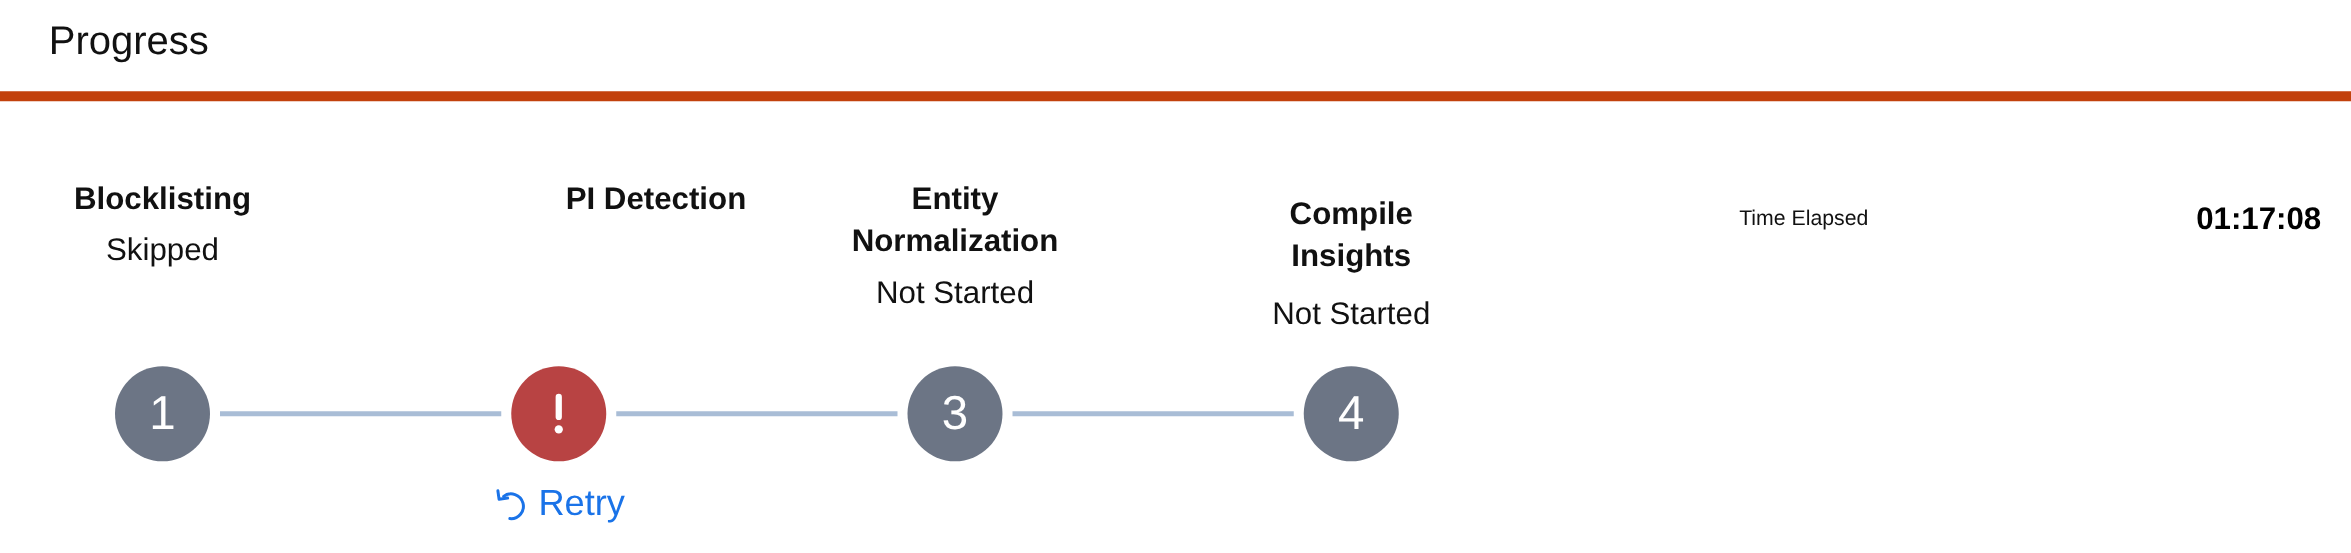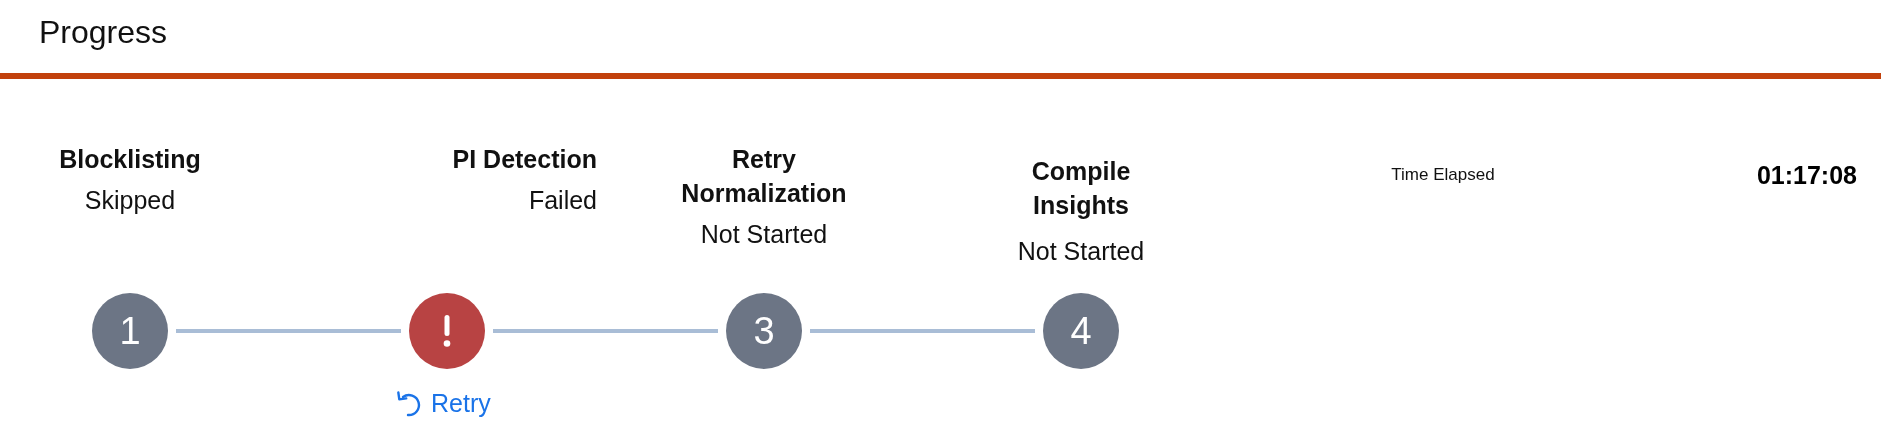--- a/index.html
+++ b/index.html
@@ -1,55 +1,54 @@
 <!DOCTYPE html>
 <html><head>
 <meta charset="utf-8">
 <style>
   html, body { margin: 0; padding: 0; background: #ffffff; }
   body { width: 1881px; height: 442px; position: relative; overflow: hidden;
          font-family: "Liberation Sans", "DejaVu Sans", sans-serif; color: #111111; }
   .header { position: absolute; left: 0; top: 0; width: 1881px; height: 73px;
-            border-bottom: 6px solid #c2410c; }
+            border-bottom: 8px solid #c2410c; }
   .header-title { position: absolute; left: 39px; top: 12px; font-size: 32px; line-height: 40px; color: #111; }
   .step { position: absolute; top: 142px; width: 300px; text-align: center; }
   .step-title { font-weight: bold; font-size: 25px; line-height: 34px; color: #111; }
   .step-status { font-size: 25px; line-height: 34px; color: #111; margin-top: 7px; }
   .circle { position: absolute; width: 76px; height: 76px; border-radius: 50%;
             top: 293px; display: flex; align-items: center; justify-content: center;
             color: #ffffff; font-size: 38px; }
   .circle.pending { background: #6c7585; }
   .circle.failed { background: #b84343; }
   .connector { position: absolute; top: 329px; height: 4px; background: #a9bdd6; }
   .retry { position: absolute; top: 386px; left: 395px; width: 105px; height: 34px;
-           display: flex; align-items: center; gap: 6px; color: #1a73e8; font-size: 25px;
+           display: flex; align-items: center; gap: 6px; color: #1a73e8; font-size: 29px;
            cursor: pointer; }
   .retry svg { width: 30px; height: 30px; }
   .time-label { position: absolute; top: 158px; left: 1300px; width: 286px; text-align: center;
                 font-size: 17px; line-height: 34px; color: #111; }
   .time-value { position: absolute; top: 158px; right: 24px; font-size: 25px; line-height: 34px;
                 font-weight: bold; color: #000000; }
 </style>
 </head>
 <body>
 
 <div class="header">
   <div class="header-title">Progress</div>
 </div>
 
 <div class="step" style="left:-20px;">
   <div class="step-title">Blocklisting</div>
   <div class="step-status">Skipped</div>
 </div>
 <div class="step" style="left:297px;text-align:right;">
   <div class="step-title">PI Detection</div>
-  <div class="step-status">Failed</div>
 </div>
 <div class="step" style="left:614px; width:300px;">
-  <div class="step-title" style="width:200px;margin:0 auto;">Retry Normalization</div>
+  <div class="step-title" style="width:200px;margin:0 auto;">Entity Normalization</div>
   <div class="step-status">Not Started</div>
 </div>
 <div class="step" style="left:931px;">
   <div class="step-title" style="width:120px;margin:12px auto;">Compile Insights</div>
   <div class="step-status">Not Started</div>
 </div>
 
 <div class="connector" style="left:176px; width:225px;"></div>
 <div class="connector" style="left:493px; width:225px;"></div>
 <div class="connector" style="left:810px; width:225px;"></div>

